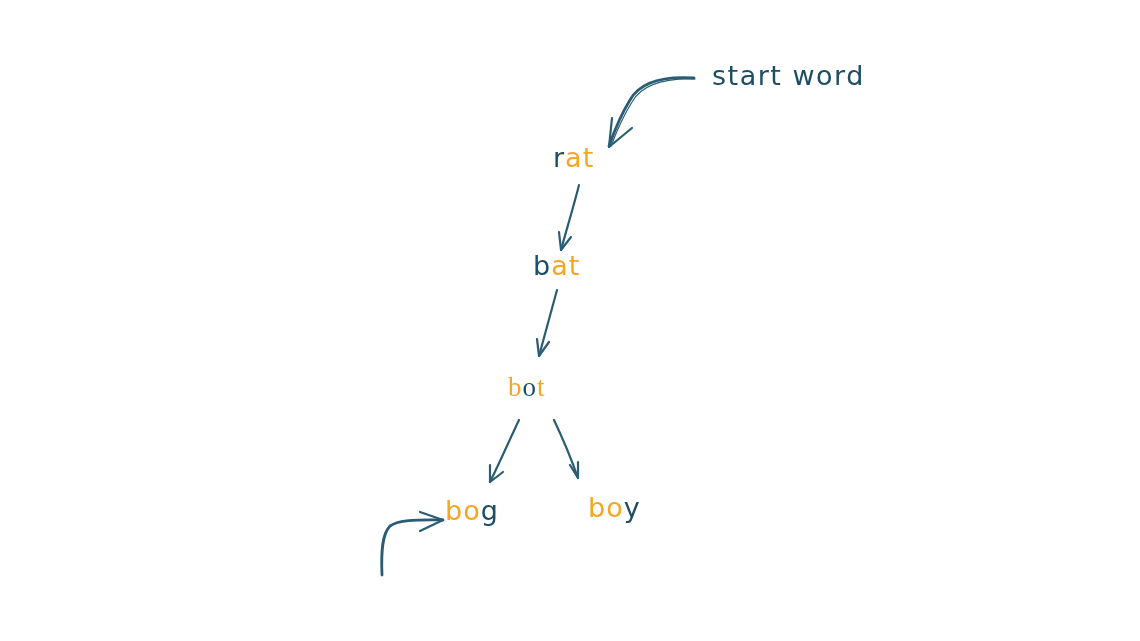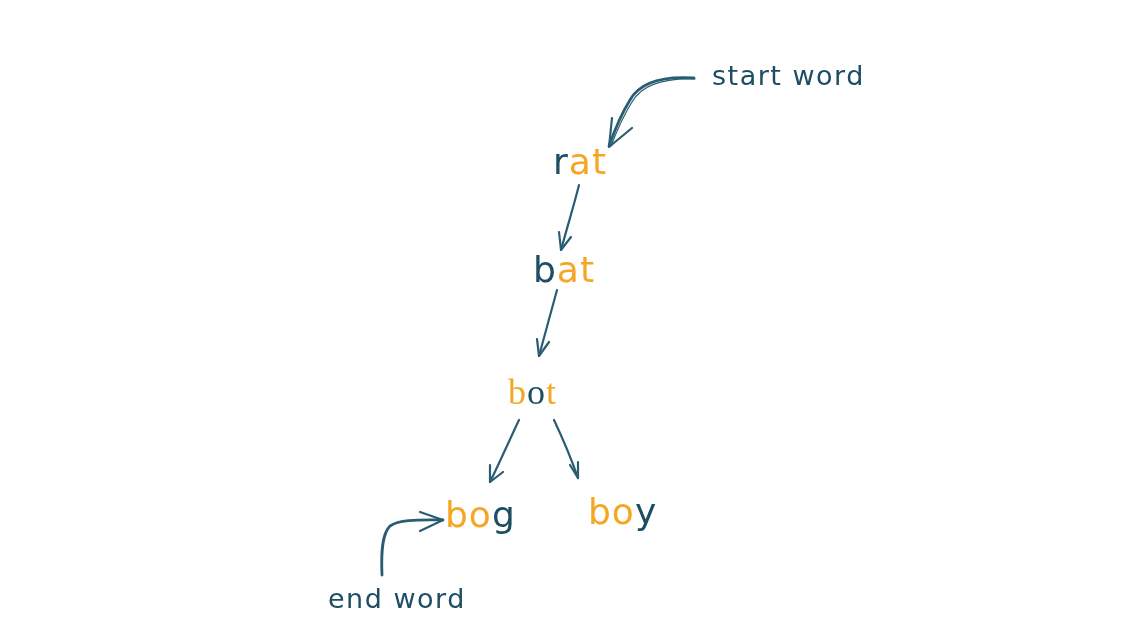--- a/index.html
+++ b/index.html
@@ -46,21 +46,21 @@
     }
     .label.annot {
       font-size: 27px;
       letter-spacing: 1.5px;
       font-weight: normal;
     }
     .word {
       position: absolute;
       white-space: nowrap;
       font-family: "DejaVu Sans", sans-serif;
-      font-size: 36px;
+      font-size: 27px;
       letter-spacing: 1px;
       line-height: 1;
     }
     .ch { display: inline-block; }
     .ch.hl { color: #f5a623; }
     .ch.base { color: #1d4e63; }
   </style>
 </head>
 <body>
 
@@ -94,21 +94,20 @@
       <path d="M 562 445 L 570 458 L 570 442"></path>
     </g>
 
     <g class="arrow thick">
       <path class="shaft" d="M 374 555 C 373 532, 374 514, 382 506 C 392 499, 412 500, 435 500"></path>
       <path d="M 412 492 L 435 500 L 412 511"></path>
     </g>
   </svg>
 
   <div class="label annot" style="left:704px; top:40px;">start word</div>
-  <div class="label annot" style="left:320px; top:563px;">end word</div>
 
   <div class="word" style="left:545px; top:124px;">
     <span class="ch base">r</span><span class="ch hl">a</span><span class="ch hl">t</span>
   </div>
 
   <div class="word" style="left:525px; top:232px;text-align:center;">
     <span class="ch base">b</span><span class="ch hl">a</span><span class="ch hl">t</span>
   </div>
 
   <div class="word" style="left:500px; top:354px;font-family:Liberation Serif, serif;">

